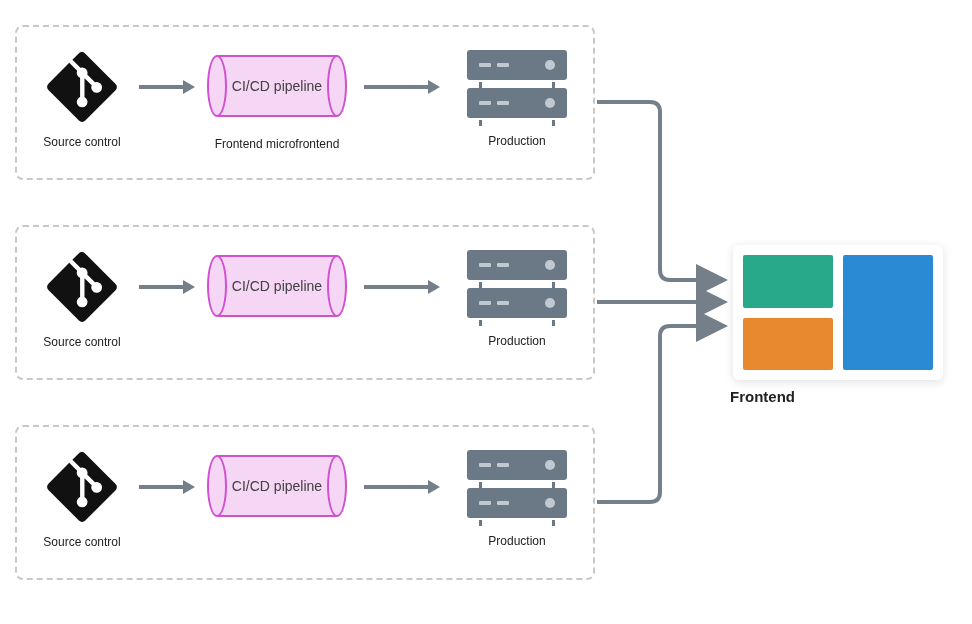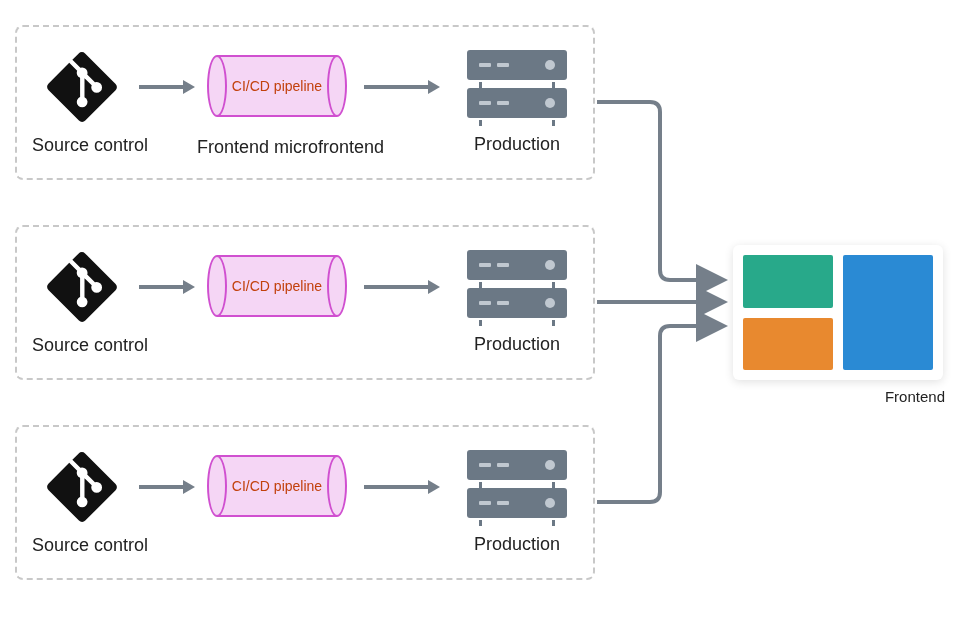--- a/index.html
+++ b/index.html
@@ -17,21 +17,21 @@
     border-radius: 8px;
     width: 580px;
     height: 155px;
     left: 15px;
   }
   .stage {
     position: absolute;
     text-align: center;
   }
   .stage-label {
-    font-size: 18px;
+    font-size: 12px;
     color: #222;
     margin-top: 8px;
     white-space: nowrap;
   }
   
   .git-icon-wrap {
     width: 80px;
     height: 80px;
     display: flex;
     align-items: center;
@@ -62,21 +62,21 @@
   }
   .cylinder-cap-left { left: 0; }
   .cylinder-cap-right { right: 0; background: #f5d6f5; }
   .cylinder-text {
     position: absolute;
     left: 0; right: 0; top: 0; bottom: 0;
     display: flex;
     align-items: center;
     justify-content: center;
     font-size: 14px;
-    color: #c2410c;
+    color: #404040;
     z-index: 2;
   }
   
   .server-stack {
     width: 100px;
     margin: 0 auto;
   }
   .server-unit {
     width: 100px;
     height: 30px;
@@ -112,21 +112,22 @@
     width: 3px;
     height: 6px;
     background: #6b7885;
   }
   
   .frontend-box {
     position: absolute;
     left: 730px;
     top: 245px;
     width: 215px;
-    text-align: right;
+    text-align: left;
+    font-weight: bold;
   }
   .frontend-card {
     width: 210px;
     height: 135px;
     background: #fff;
     border-radius: 6px;
     box-shadow: 0 2px 10px rgba(0,0,0,0.12);
     padding: 10px;
     display: flex;
     gap: 10px;

